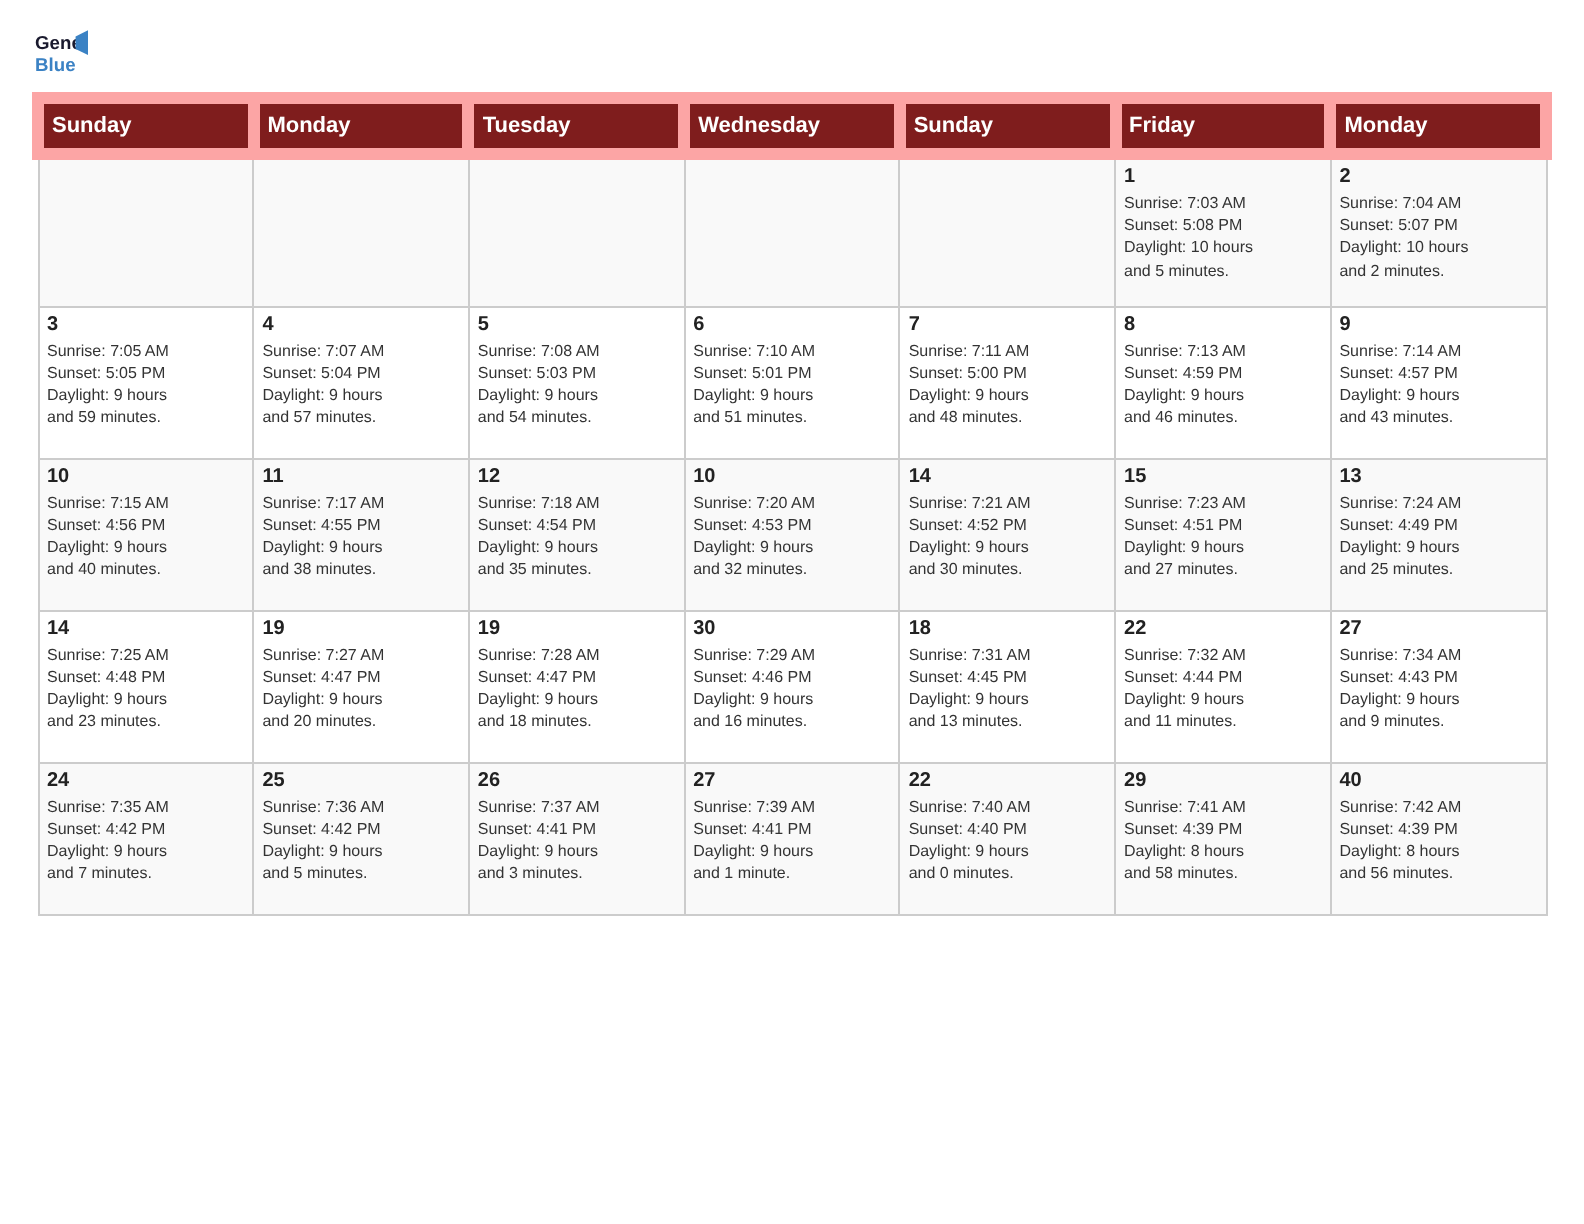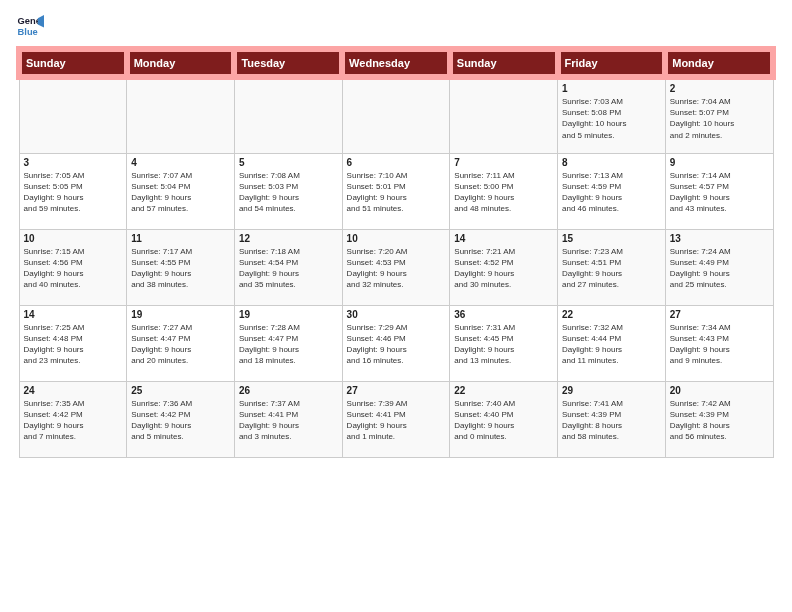--- a/index.html
+++ b/index.html
@@ -208,21 +208,21 @@
           </td>
           <td>
             <span class="day-num">19</span>
             <div class="day-info">Sunrise: 7:28 AM<br>Sunset: 4:47 PM<br>Daylight: 9 hours<br>and 18 minutes.<br></div>
           </td>
           <td>
             <span class="day-num">30</span>
             <div class="day-info">Sunrise: 7:29 AM<br>Sunset: 4:46 PM<br>Daylight: 9 hours<br>and 16 minutes.<br></div>
           </td>
           <td>
-            <span class="day-num">36</span>
+            <span class="day-num">18</span>
             <div class="day-info">Sunrise: 7:31 AM<br>Sunset: 4:45 PM<br>Daylight: 9 hours<br>and 13 minutes.<br></div>
           </td>
           <td>
             <span class="day-num">22</span>
             <div class="day-info">Sunrise: 7:32 AM<br>Sunset: 4:44 PM<br>Daylight: 9 hours<br>and 11 minutes.<br></div>
           </td>
           <td>
             <span class="day-num">27</span>
             <div class="day-info">Sunrise: 7:34 AM<br>Sunset: 4:43 PM<br>Daylight: 9 hours<br>and 9 minutes.<br></div>
           </td>
@@ -246,19 +246,19 @@
           </td>
           <td>
             <span class="day-num">22</span>
             <div class="day-info">Sunrise: 7:40 AM<br>Sunset: 4:40 PM<br>Daylight: 9 hours<br>and 0 minutes.<br></div>
           </td>
           <td>
             <span class="day-num">29</span>
             <div class="day-info">Sunrise: 7:41 AM<br>Sunset: 4:39 PM<br>Daylight: 8 hours<br>and 58 minutes.<br></div>
           </td>
           <td>
-            <span class="day-num">20</span>
+            <span class="day-num">40</span>
             <div class="day-info">Sunrise: 7:42 AM<br>Sunset: 4:39 PM<br>Daylight: 8 hours<br>and 56 minutes.<br></div>
           </td>
         </tr>
       </tbody>
   </table>
 </div>
 
 </body></html>

